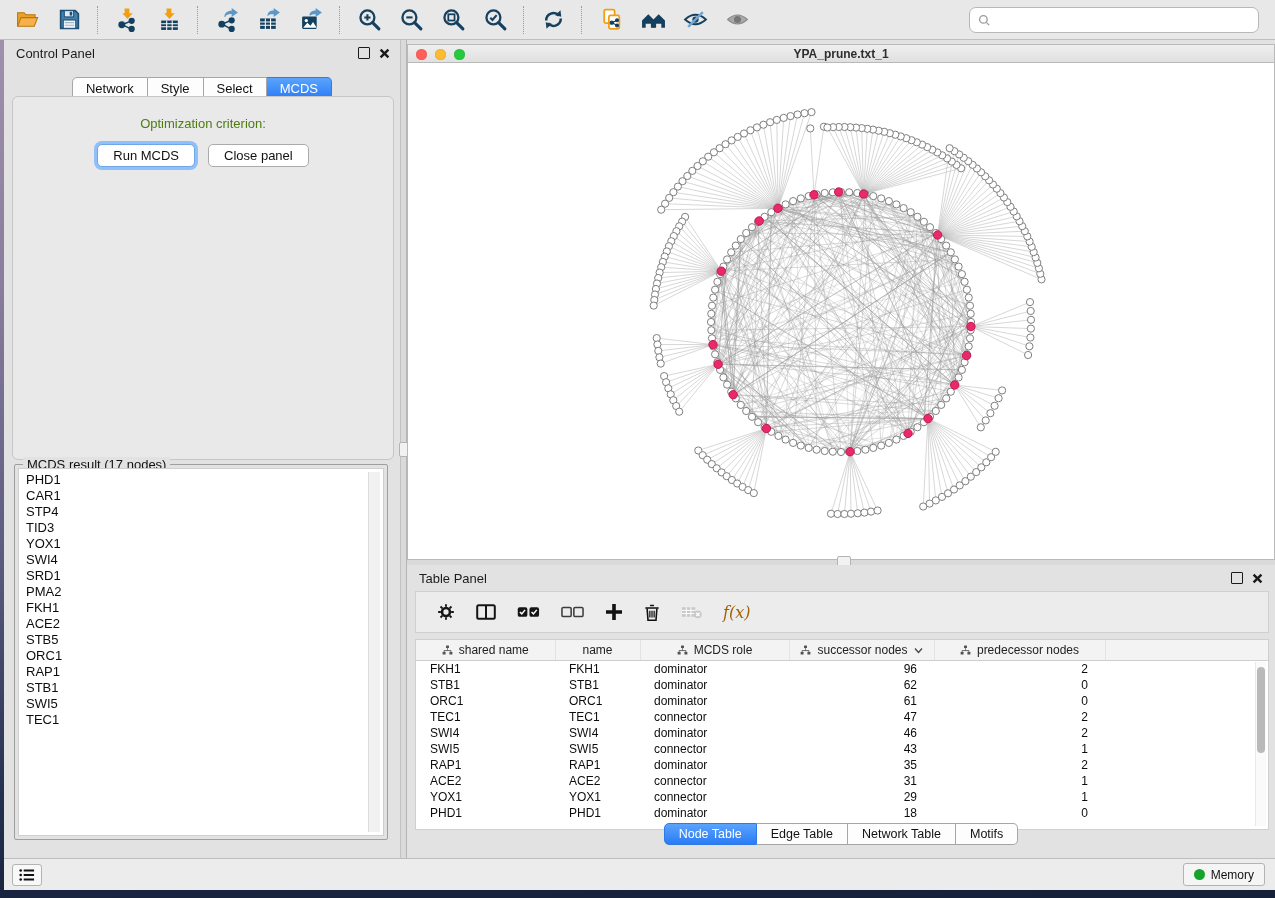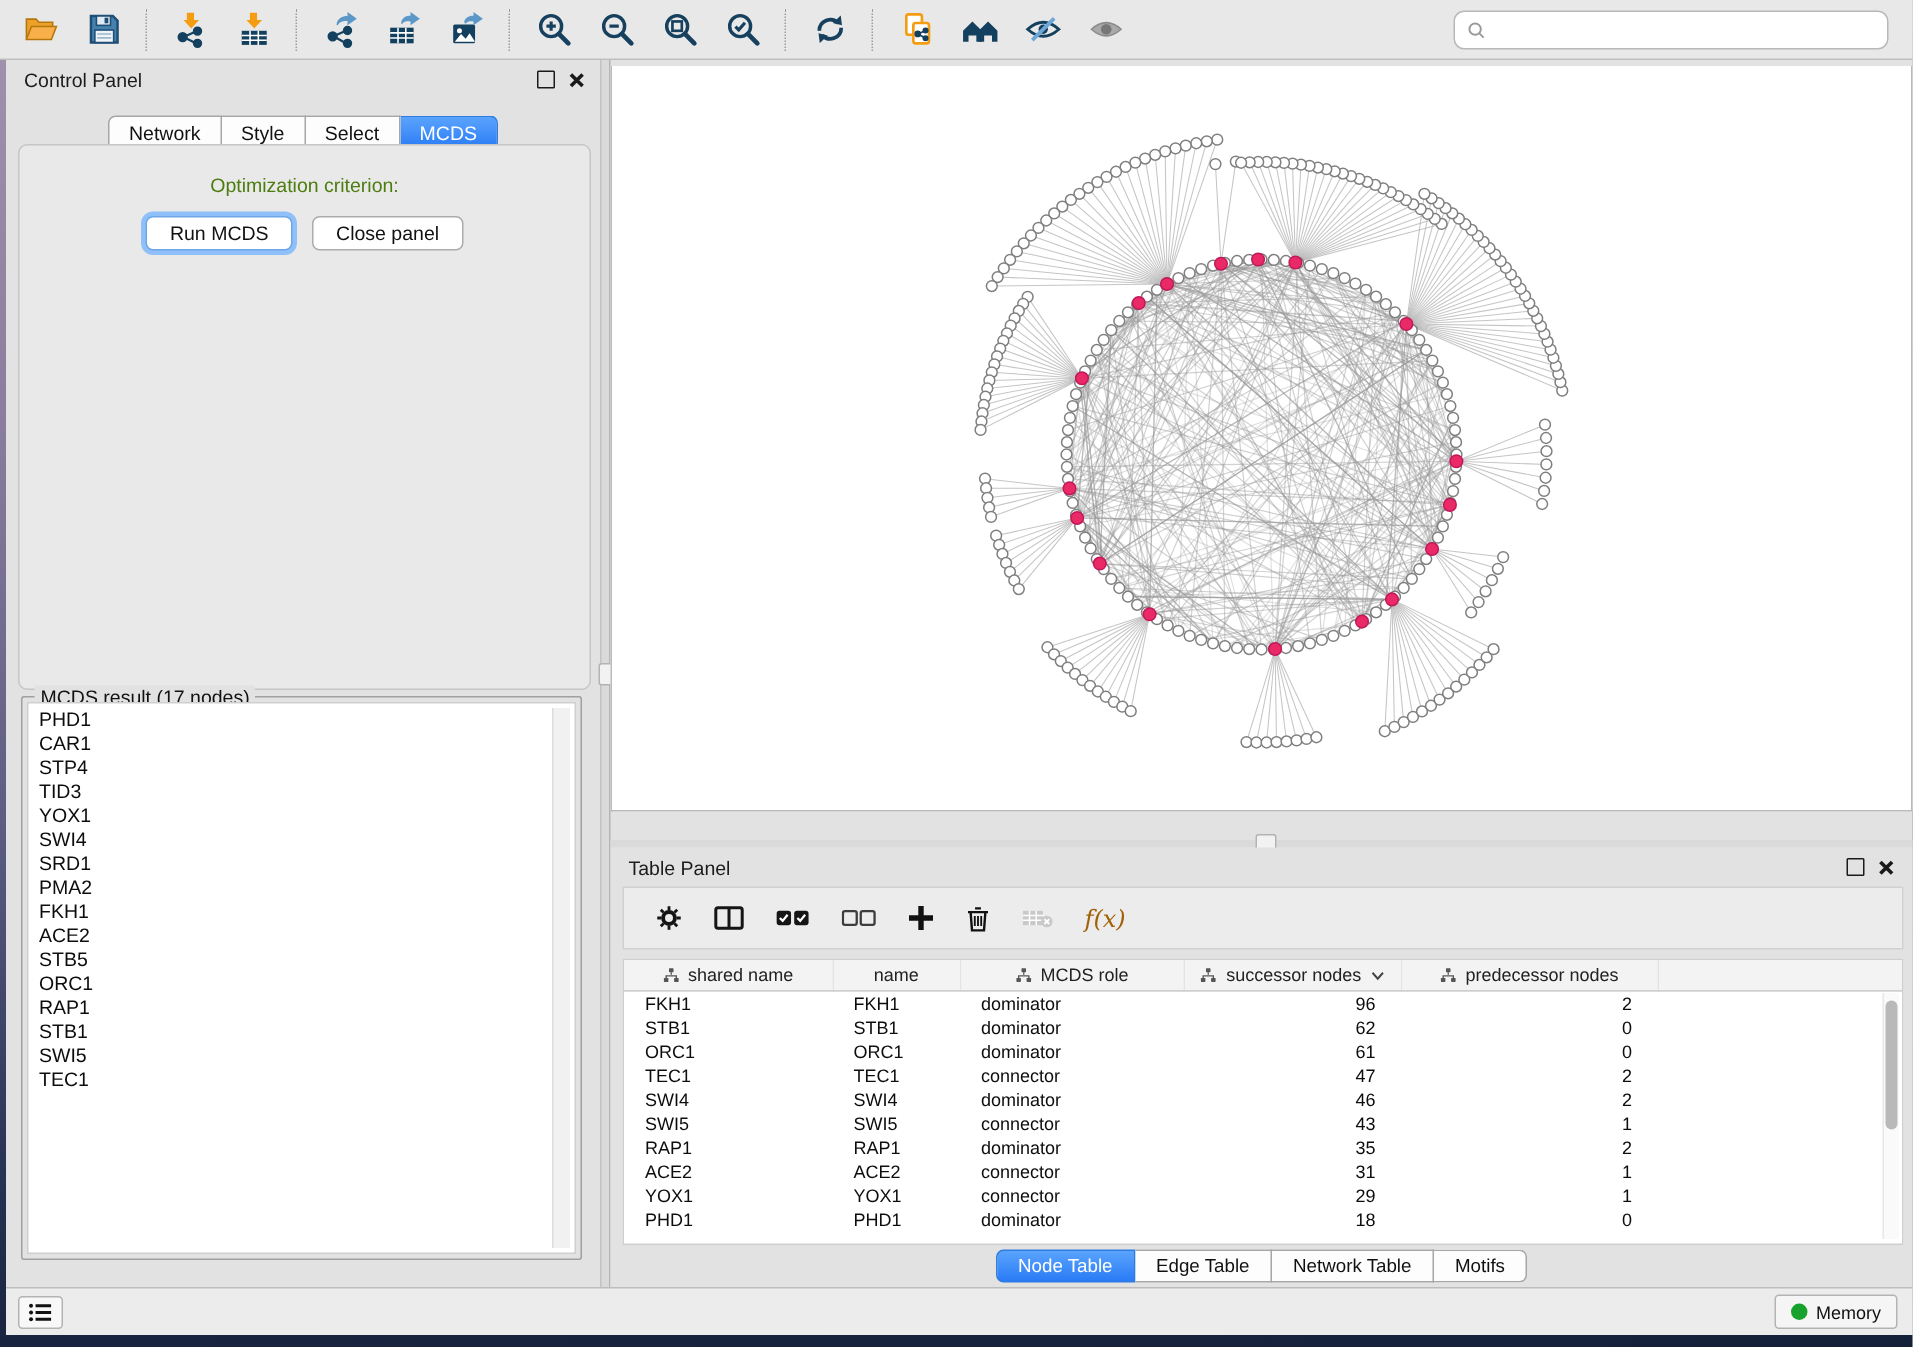--- a/index.html
+++ b/index.html
@@ -71,21 +71,21 @@
   .twrap{position:absolute;left:8px;right:6px;top:74px;height:189px;background:#fff;border:1px solid #cfcfcf;overflow:hidden;}
   table.nt{border-collapse:collapse;table-layout:fixed;width:100%;font-size:12px;}
   .nt th{height:20px;background:#f3f3f3;border-bottom:1px solid #cfcfcf;border-right:1px solid #e3e3e3;
     font-weight:normal;color:#222;white-space:nowrap;overflow:hidden;padding:0;}
   .nt th.filler{border-right:none;}
   .hcell{display:flex;align-items:center;justify-content:center;gap:6px;}
   .nt td{height:16px;padding:0 0 0 14px;white-space:nowrap;overflow:hidden;color:#0d0d0d;}
   .nt td.num{text-align:right;padding:0 17px 0 0;}
   .vtrack{position:absolute;right:2px;top:22px;bottom:3px;width:10px;background:#fafafa;border-left:1px solid #e8e8e8;}
   .vthumb{position:absolute;left:1px;top:5px;width:8px;height:86px;background:#b9b9b9;border-radius:4px;}
-  .t-tabs{position:absolute;left:0;right:0;bottom:3px;display:flex;justify-content:center;}
+  .t-tabs{position:absolute;left:0;right:0;bottom:13px;display:flex;justify-content:center;}
   .t-tabs button{font-size:12.5px;padding:3px 14px;}
   
   .statusbar{position:absolute;left:0;right:0;top:818px;height:32px;background:#ececec;border-top:1px solid #bdbdbd;box-sizing:border-box;}
   .list-btn{position:absolute;left:8px;top:5px;width:30px;height:22px;background:#f8f8f8;border:1px solid #b3b3b3;border-radius:3px;
     display:flex;align-items:center;justify-content:center;cursor:pointer;}
   .mem-btn{position:absolute;right:10px;top:4px;height:23px;padding:0 10px;background:#f5f5f5;border:1px solid #b3b3b3;border-radius:3px;
     display:flex;align-items:center;gap:6px;font-size:12px;color:#111;cursor:pointer;}
   .mem-dot{width:11px;height:11px;border-radius:50%;background:#17a22d;}
 </style>
 </head>
@@ -281,20 +281,28 @@
         <div class="mtrack"></div>
       </div>
     </div>
   </div>
 
   <div class="vsplit">
       <span class="grip"></span>
     </div>
 
   <div class="netwin">
+    <div class="net-title">
+      <span class="lights">
+        <span class="light" style="background:#ff5f57"></span>
+        <span class="light" style="background:#febb2e"></span>
+        <span class="light" style="background:#27c93f"></span>
+      </span>
+      <span>YPA_prune.txt_1</span>
+    </div>
     <div class="net-canvas">
       <svg id="net-svg" width="866" height="495" viewBox="0 0 866 495">
           <line x1="509.4" y1="364.2" x2="305.3" y2="283.4" stroke="#989898" stroke-opacity="0.3" stroke-width="0.8"></line>
           <line x1="546.9" y1="196.4" x2="305.3" y2="283.4" stroke="#989898" stroke-opacity="0.3" stroke-width="0.8"></line>
           <line x1="327.8" y1="335.4" x2="309.4" y2="218.8" stroke="#989898" stroke-opacity="0.3" stroke-width="0.8"></line>
           <line x1="304.0" y1="242.7" x2="502.7" y2="368.8" stroke="#989898" stroke-opacity="0.3" stroke-width="0.8"></line>
           <line x1="323.2" y1="189.3" x2="370.4" y2="372.9" stroke="#989898" stroke-opacity="0.3" stroke-width="0.8"></line>
           <line x1="377.6" y1="376.6" x2="502.7" y2="149.2" stroke="#989898" stroke-opacity="0.3" stroke-width="0.8"></line>
           <line x1="495.6" y1="145.1" x2="416.7" y2="130.0" stroke="#989898" stroke-opacity="0.3" stroke-width="0.8"></line>
           <line x1="319.1" y1="321.6" x2="527.8" y2="170.0" stroke="#989898" stroke-opacity="0.3" stroke-width="0.8"></line>

